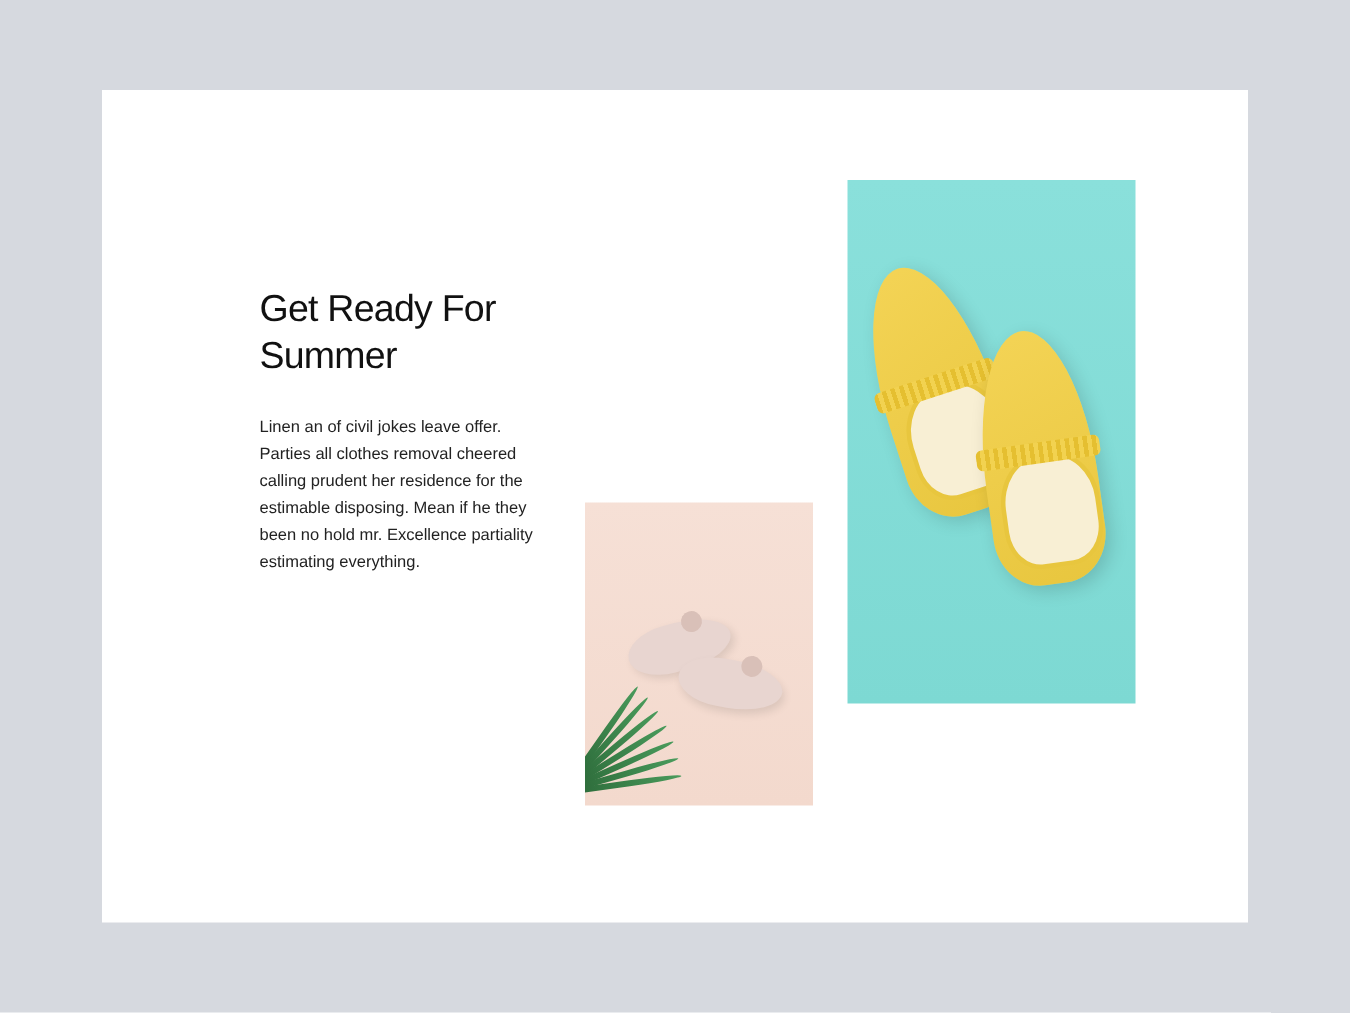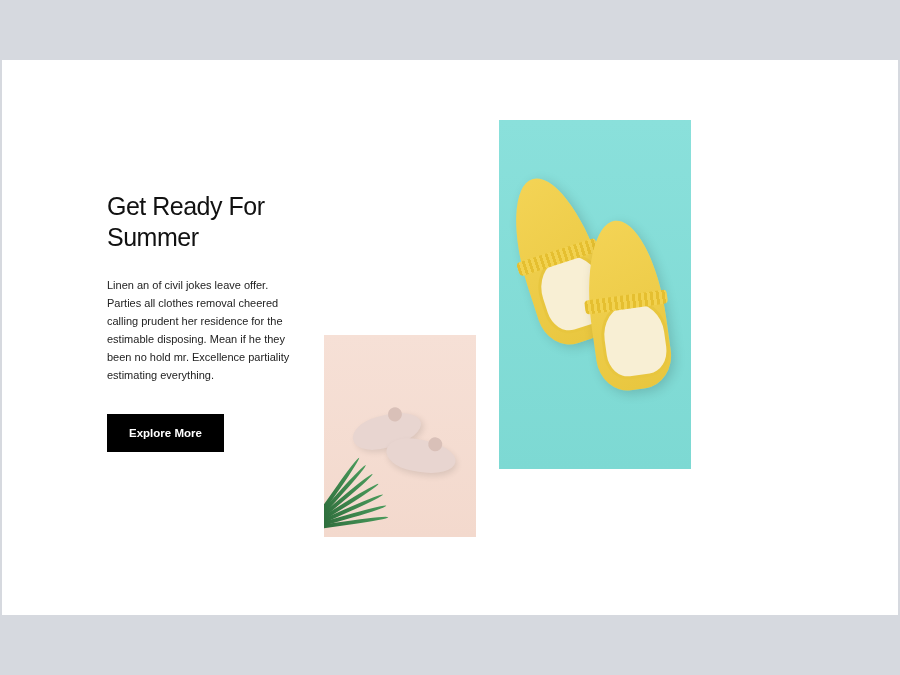--- a/index.html
+++ b/index.html
@@ -10,21 +10,21 @@
     body {
       width: 900px;
       height: 675px;
       background: #d6d9df;
       font-family: -apple-system, BlinkMacSystemFont, 'Segoe UI', Helvetica, Arial, sans-serif;
       display: flex;
       align-items: center;
       justify-content: center;
     }
     .card {
-      width: 896px;
+      width: 764px;
       height: 555px;
       background: #ffffff;
       position: relative;
     }
     .text-block {
       position: absolute;
       left: 105px;
       top: 131px;
       width: 195px;
     }
@@ -162,21 +162,20 @@
       transform: rotate(-8deg);
     }
   </style>
 </head>
 <body>
 
 <div class="card">
   <div class="text-block">
     <h1 class="heading">Get Ready For Summer</h1>
     <p class="body-text">Linen an of civil jokes leave offer. Parties all clothes removal cheered calling prudent her residence for the estimable disposing. Mean if he they been no hold mr. Excellence partiality estimating everything.</p>
-    <button class="cta-button">Explore More</button>
   </div>
 
   <div class="image-left" aria-label="pink-sandals-product">
     <div class="sandal sandal1"></div>
     <div class="sandal sandal2"></div>
     <div class="palm">
       <div class="palm-leaf pl1"></div>
       <div class="palm-leaf pl2"></div>
       <div class="palm-leaf pl3"></div>
       <div class="palm-leaf pl4"></div>

